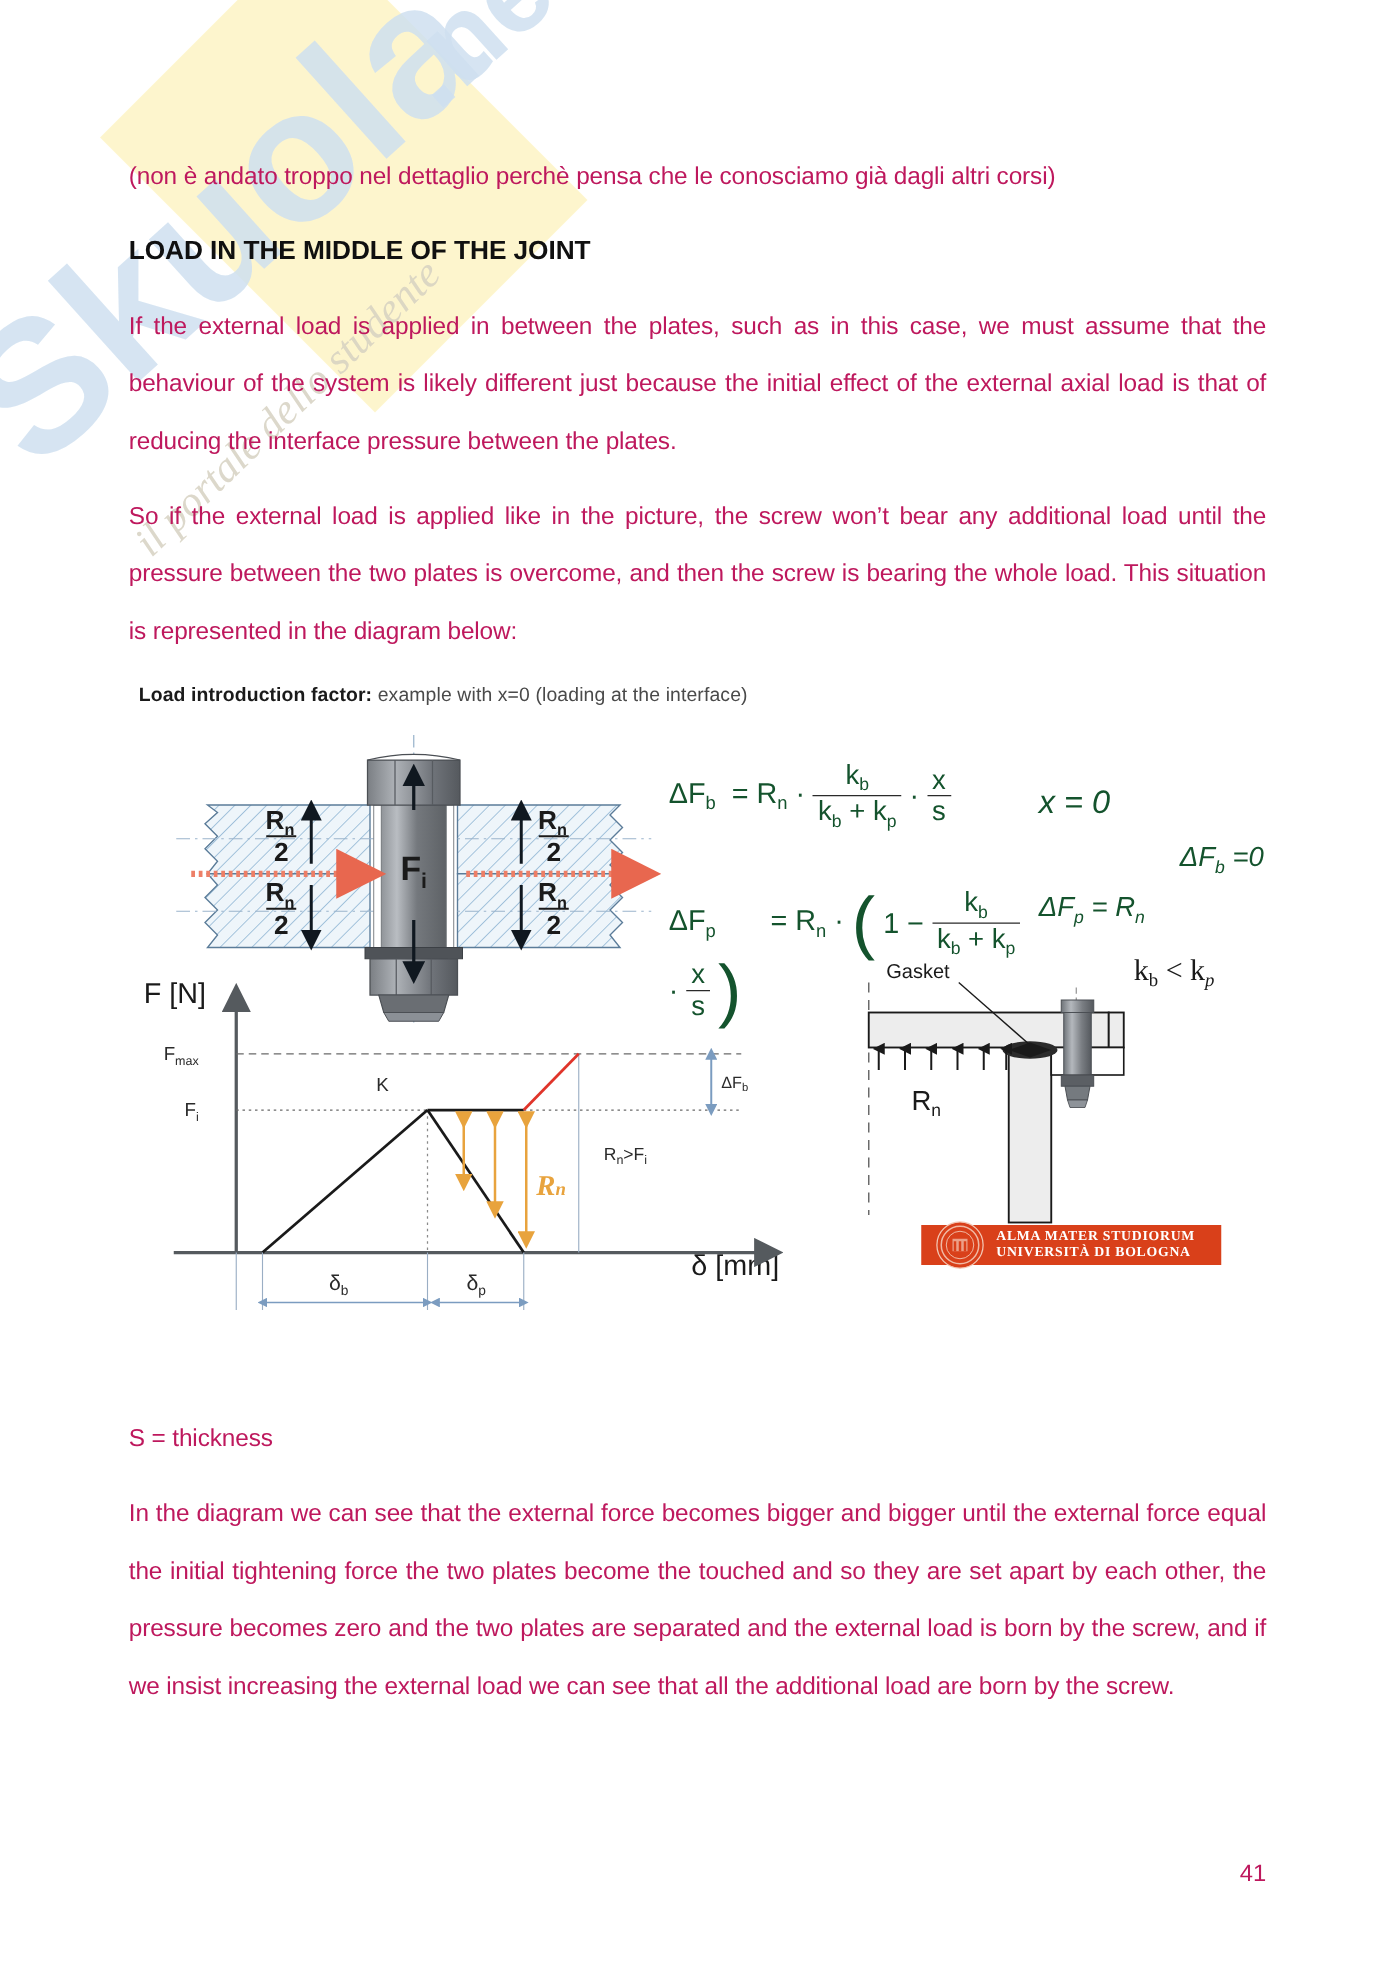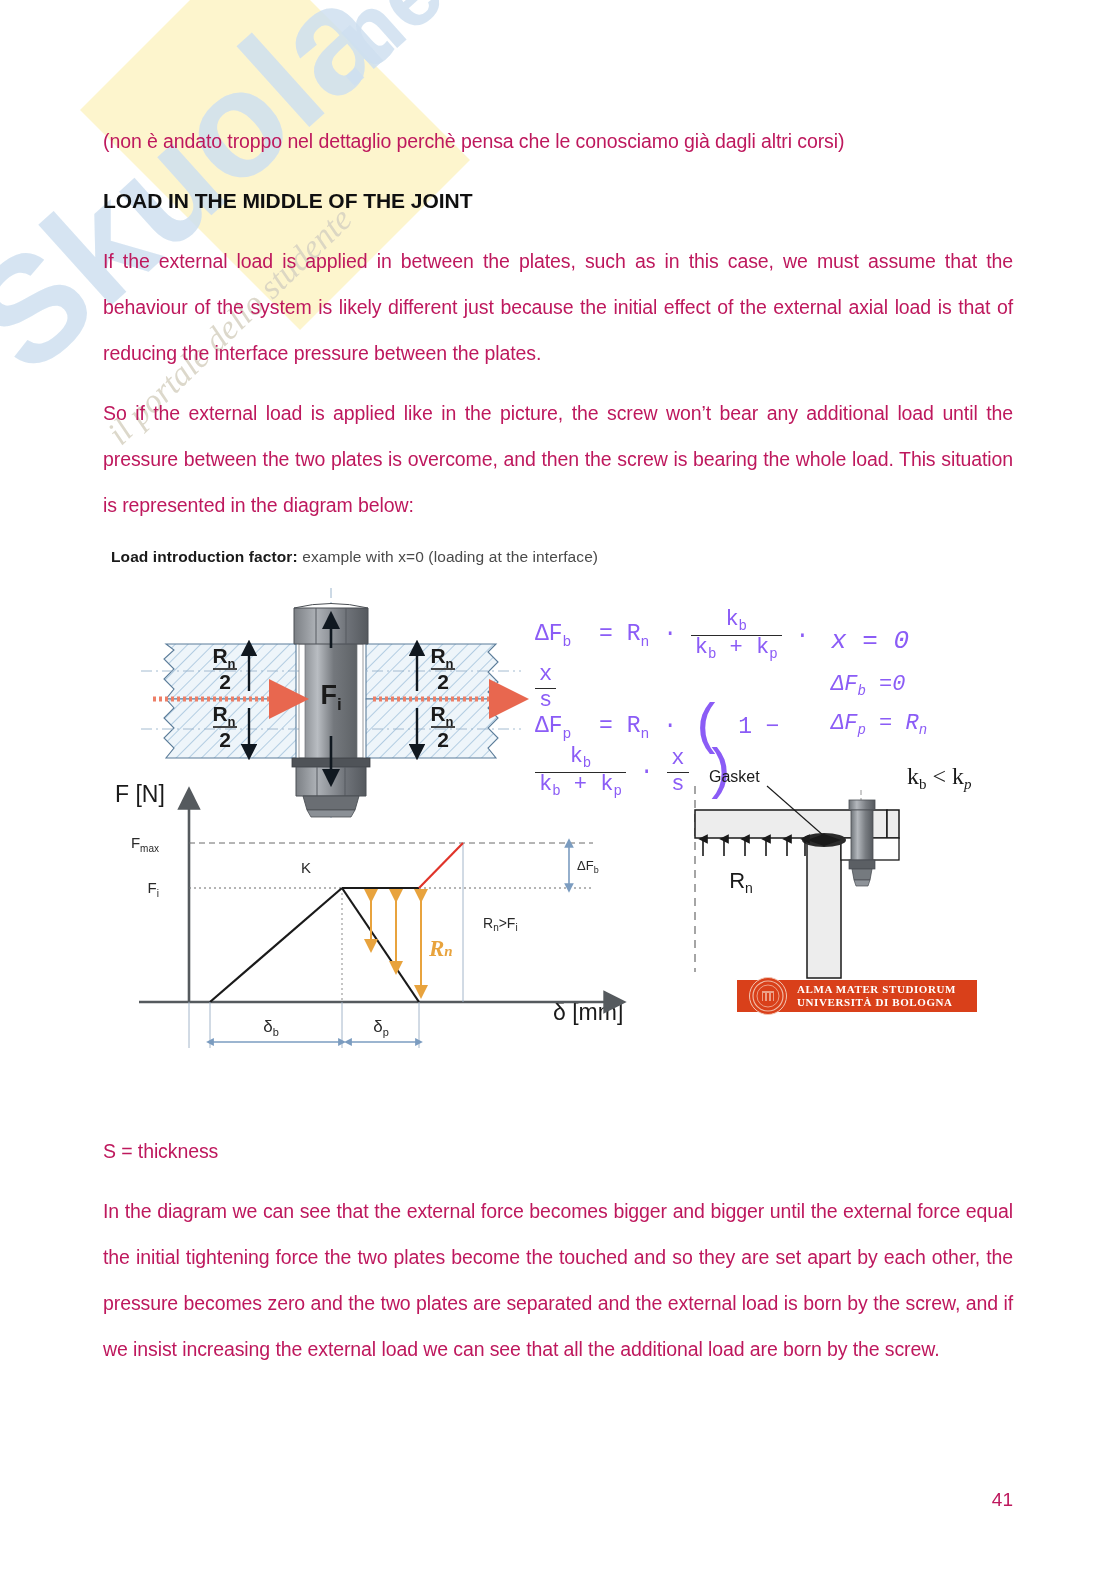--- a/index.html
+++ b/index.html
@@ -84,22 +84,22 @@
     width: 290px;
     height: 200px;
   }
   #conditions {
     position: absolute;
     left: 728px;
     top: 78px;
     width: 180px;
   }
   .math {
-    font-family: Liberation Mono, monospace;
-    color: #8b5cf6;
+    font-family: Liberation Sans, sans-serif;
+    color: #14532d;
   }
   .frac {
     display: inline-block;
     vertical-align: middle;
     text-align: center;
     line-height: 1.12;
   }
   .frac .num { display: block; padding: 0 4px; }
   .frac .den { display: block; border-top: 1.3px solid #2a2a2a; padding: 0 4px; }
   sub { font-size: 0.64em; }
@@ -308,39 +308,39 @@
           </span>
           <span style="display:inline-block;vertical-align:middle;">·</span>
           <span class="frac" style="font-size:22px;">
             <span class="num">x</span>
             <span class="den">s</span>
           </span>
         </div>
 
         <div class="math" style="position:absolute;left:0;top:110px;font-size:23px;">
           <span style="display:inline-block;vertical-align:middle;">ΔF<sub>p</sub></span>
-          <span style="display:inline-block;vertical-align:middle;">&nbsp;=&nbsp;R<sub>n</sub>&nbsp;·</span>
+          <span style="display:inline-block;vertical-align:middle;margin-left:31px;">&nbsp;=&nbsp;R<sub>n</sub>&nbsp;·</span>
           <span style="display:inline-block;vertical-align:middle;font-size:56px;line-height:0.62;">(</span>
           <span style="display:inline-block;vertical-align:middle;">1&nbsp;−</span>
           <span class="frac" style="font-size:22px;">
             <span class="num">k<sub>b</sub></span>
             <span class="den">k<sub>b</sub>&nbsp;+&nbsp;k<sub>p</sub></span>
           </span>
           <span style="display:inline-block;vertical-align:middle;">·</span>
           <span class="frac" style="font-size:22px;">
             <span class="num">x</span>
             <span class="den">s</span>
           </span>
           <span style="display:inline-block;vertical-align:middle;font-size:56px;line-height:0.62;">)</span>
         </div>
       </div>
 
       <div id="conditions">
         <div class="math" style="font-size:26px;font-style:italic;margin-bottom:16px;">x&nbsp;=&nbsp;0</div>
-        <div class="math" style="font-size:22px;font-style:italic;margin-bottom:12px;">Δ<i>F</i><sub>b</sub>&nbsp;=0</div>
+        <div class="math" style="font-size:22px;font-style:italic;margin-bottom:12px;text-align:right;">Δ<i>F</i><sub>b</sub>&nbsp;=0</div>
         <div class="math" style="font-size:22px;font-style:italic;">Δ<i>F</i><sub>p</sub>&nbsp;=&nbsp;<i>R</i><sub>n</sub></div>
       </div>
 
       <svg id="graph" viewBox="0 0 540 290">
         <defs>
           <marker id="axA" markerWidth="9" markerHeight="9" refX="4.5" refY="4.5" orient="auto">
             <polygon points="0,0 9,4.5 0,9" fill="#555a5e"></polygon>
           </marker>
           <marker id="orA" markerWidth="7" markerHeight="7" refX="3.5" refY="3.5" orient="auto">
             <polygon points="0,0 7,3.5 0,7" fill="#e8a33d"></polygon>

